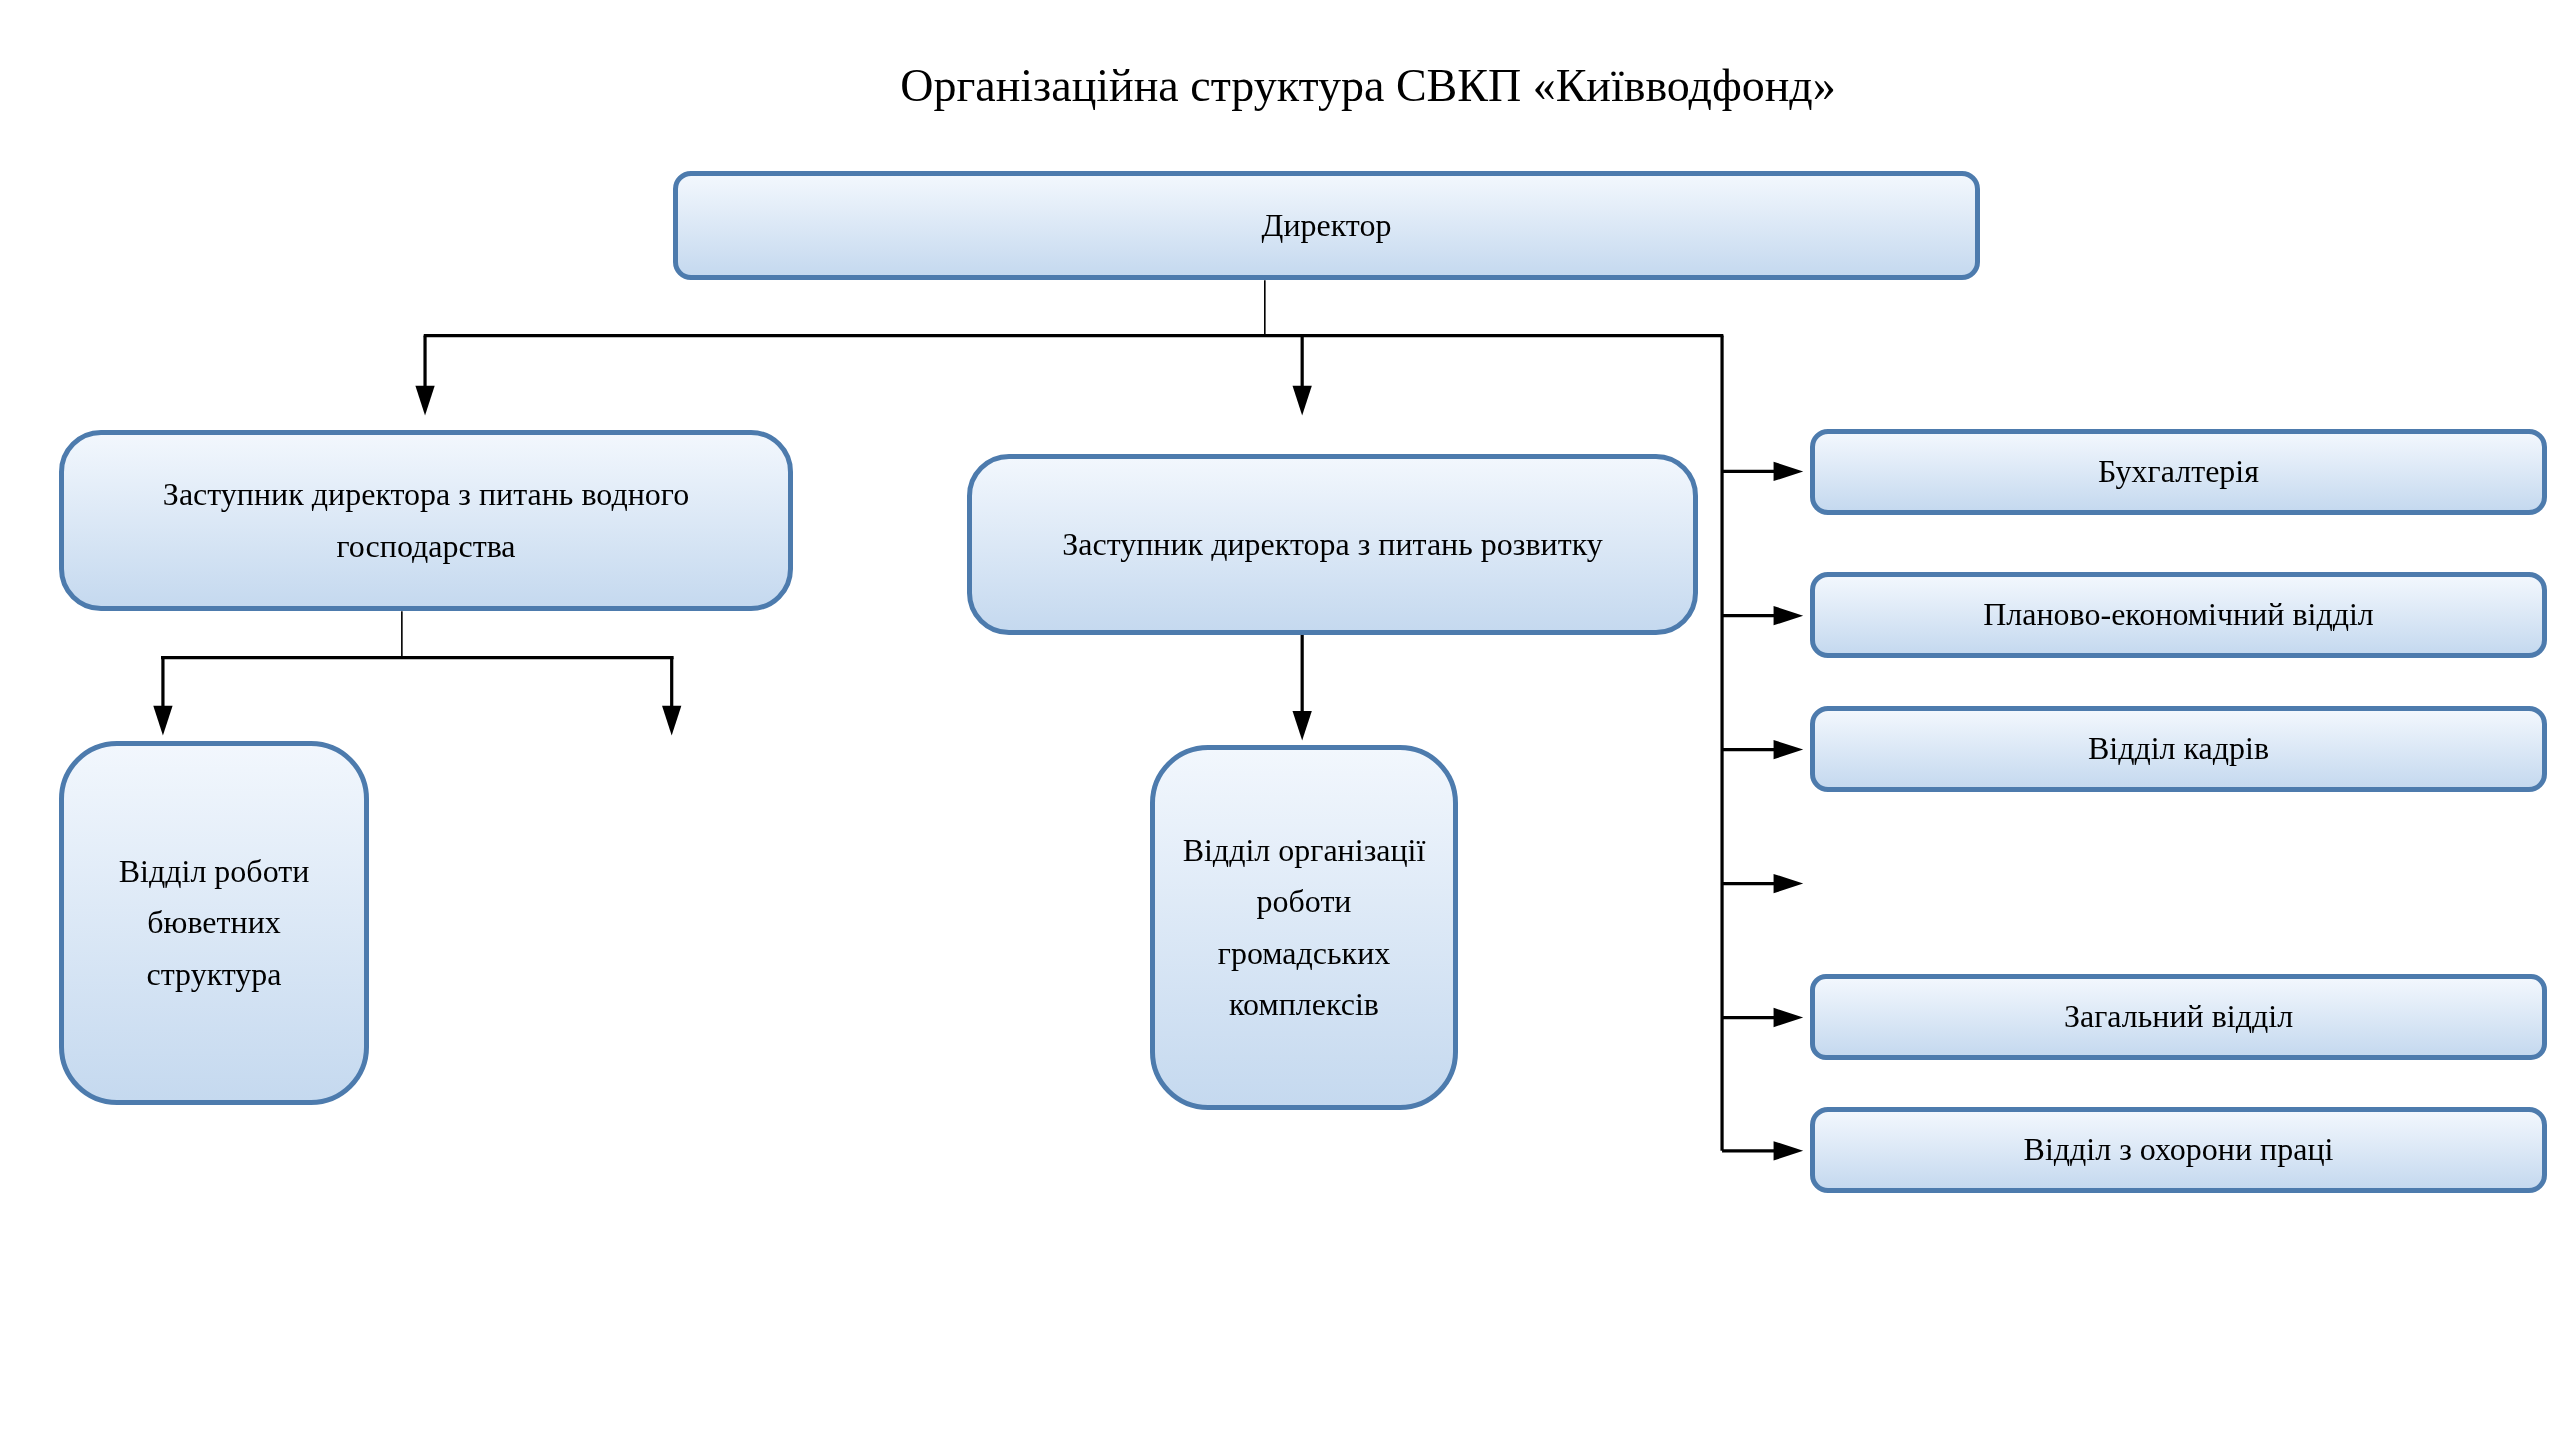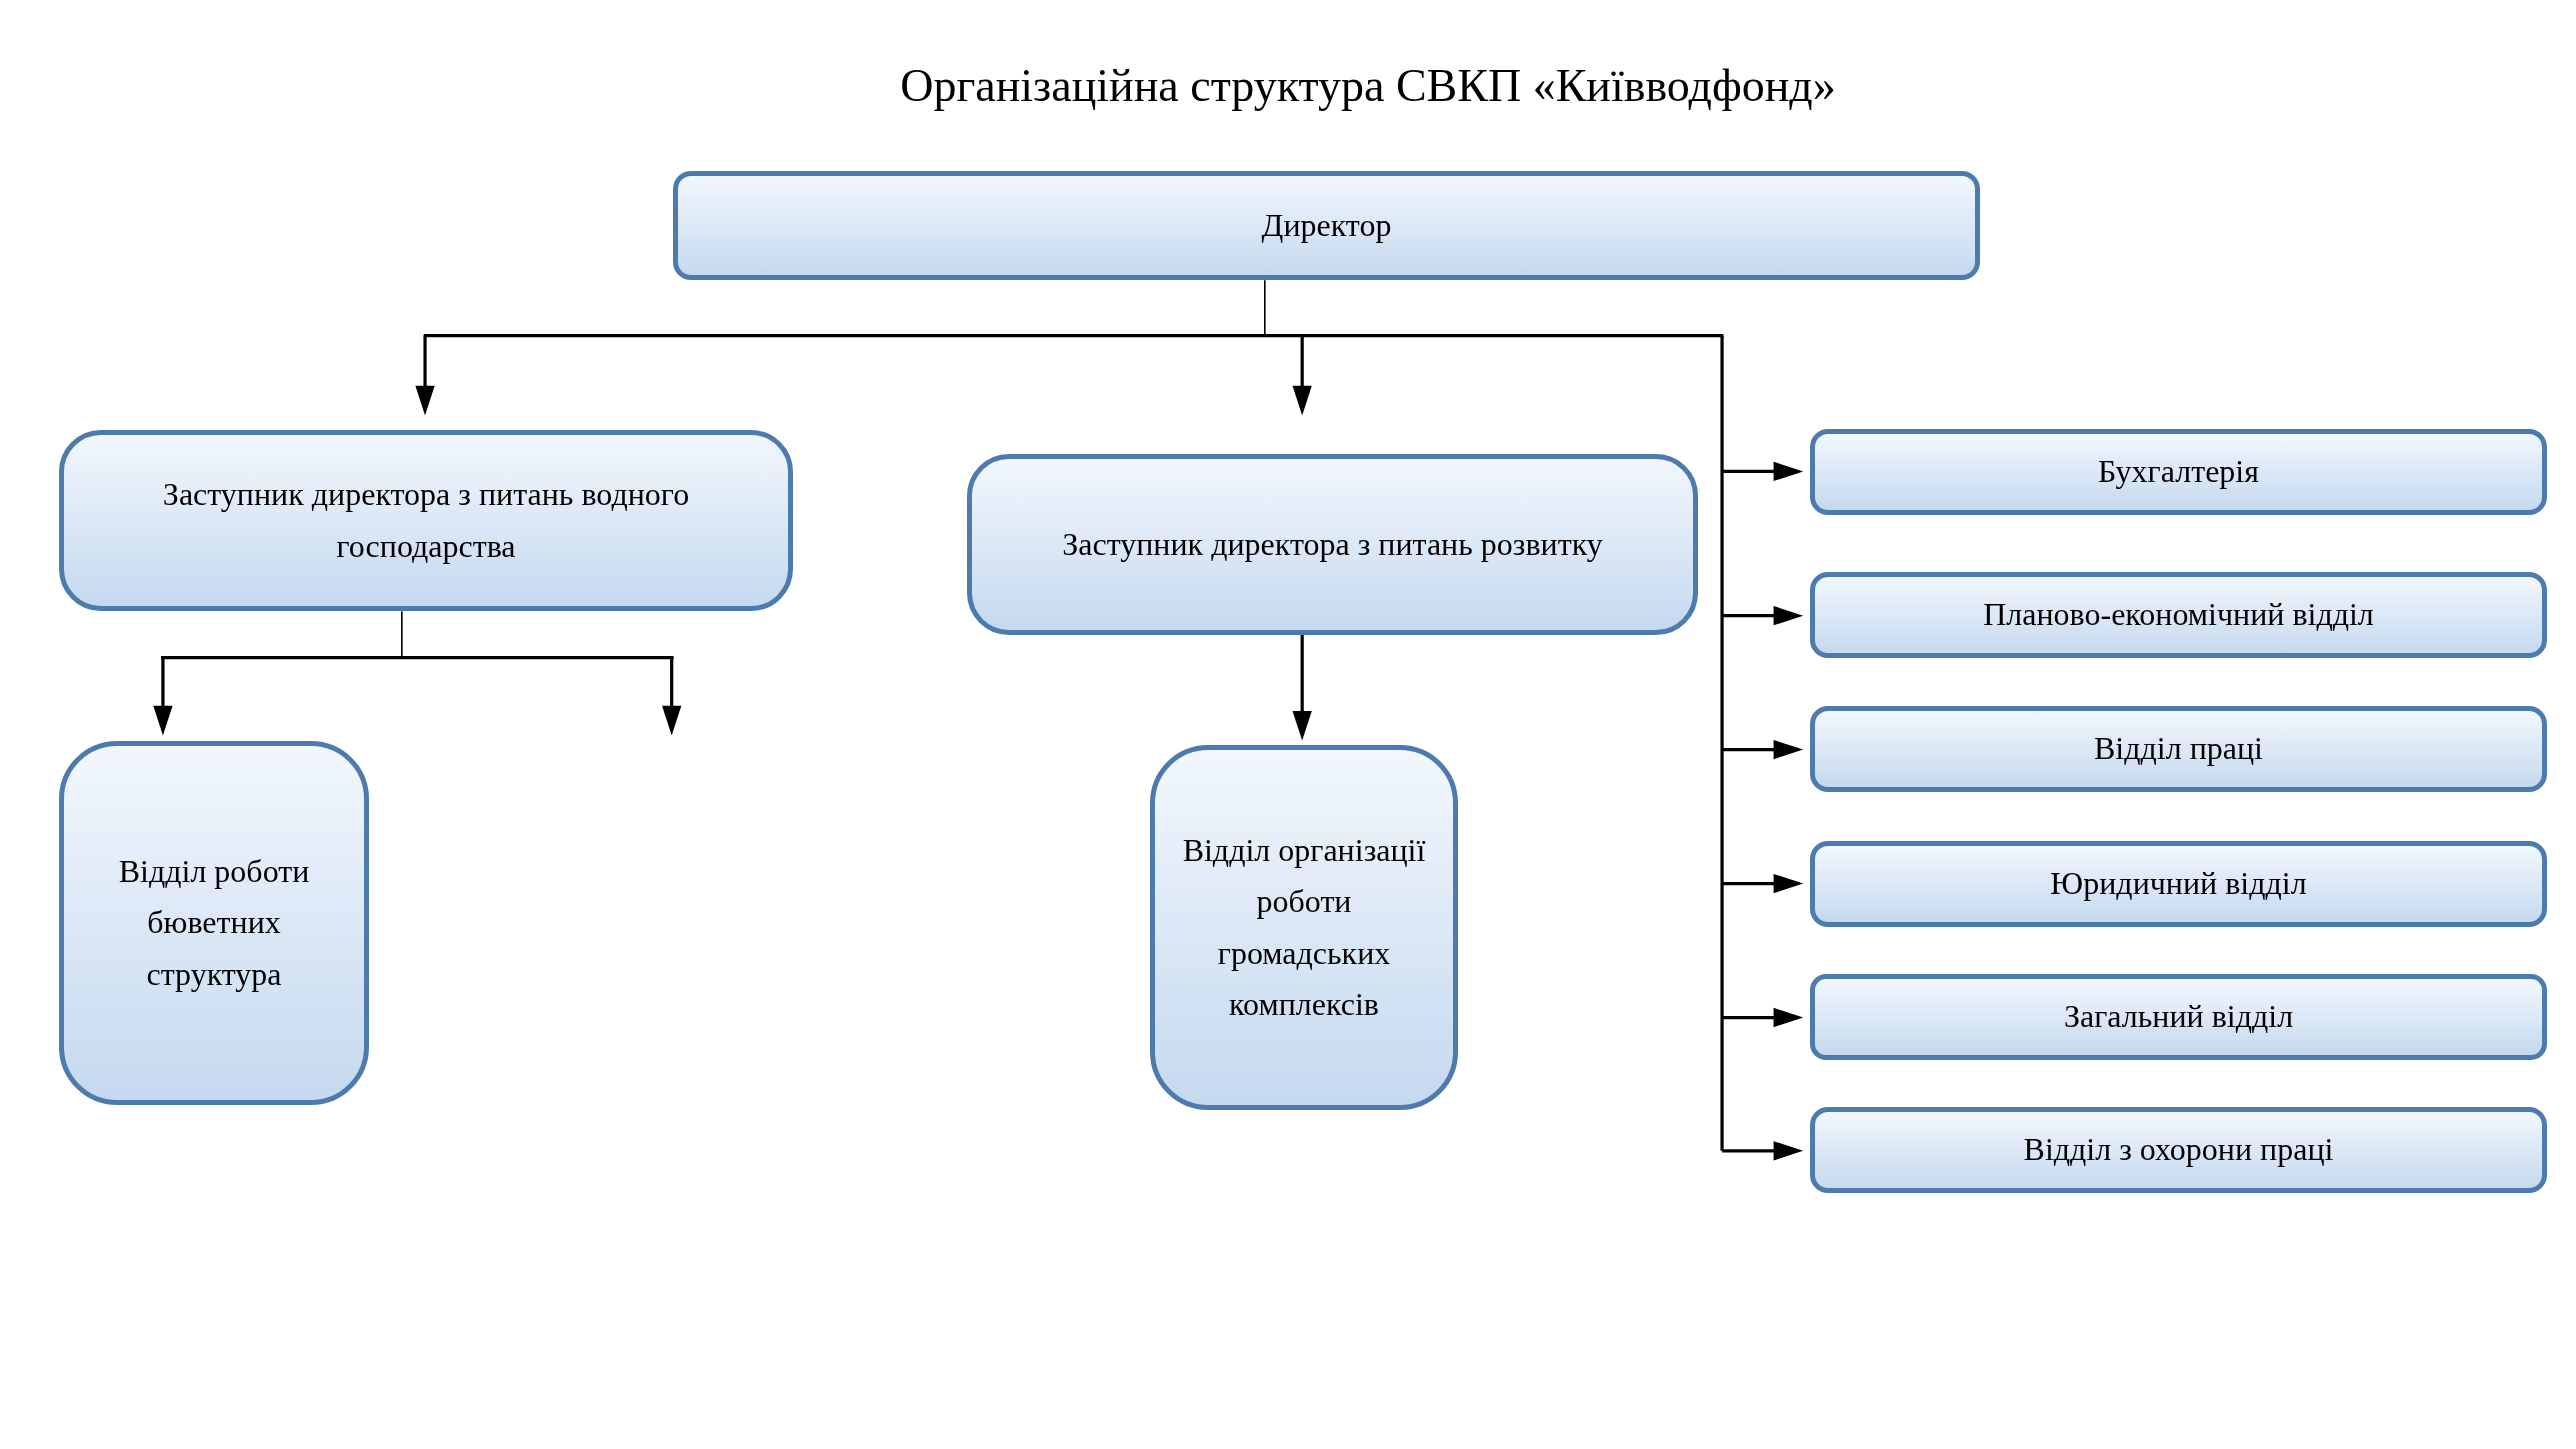--- a/index.html
+++ b/index.html
@@ -158,26 +158,23 @@
 
   <div class="node r-sm" style="left:1810px; top:429px; width:737px; height:86px;">
     <span>Бухгалтерія</span>
   </div>
 
   <div class="node r-sm" style="left:1810px; top:572px; width:737px; height:86px;">
     <span>Планово-економічний відділ</span>
   </div>
 
   <div class="node r-sm" style="left:1810px; top:706px; width:737px; height:86px;">
-    <span>Відділ праці</span>
+    <span>Відділ кадрів</span>
   </div>
 
-  <div class="node r-sm" style="left:1810px; top:841px; width:737px; height:86px;">
-    <span>Юридичний відділ</span>
-  </div>
 
   <div class="node r-sm" style="left:1810px; top:974px; width:737px; height:86px;border-radius:16px;">
     <span>Загальний відділ</span>
   </div>
 
   <div class="node r-sm" style="left:1810px; top:1107px; width:737px; height:86px;">
     <span>Відділ з охорони праці</span>
   </div>
 
 </div>

